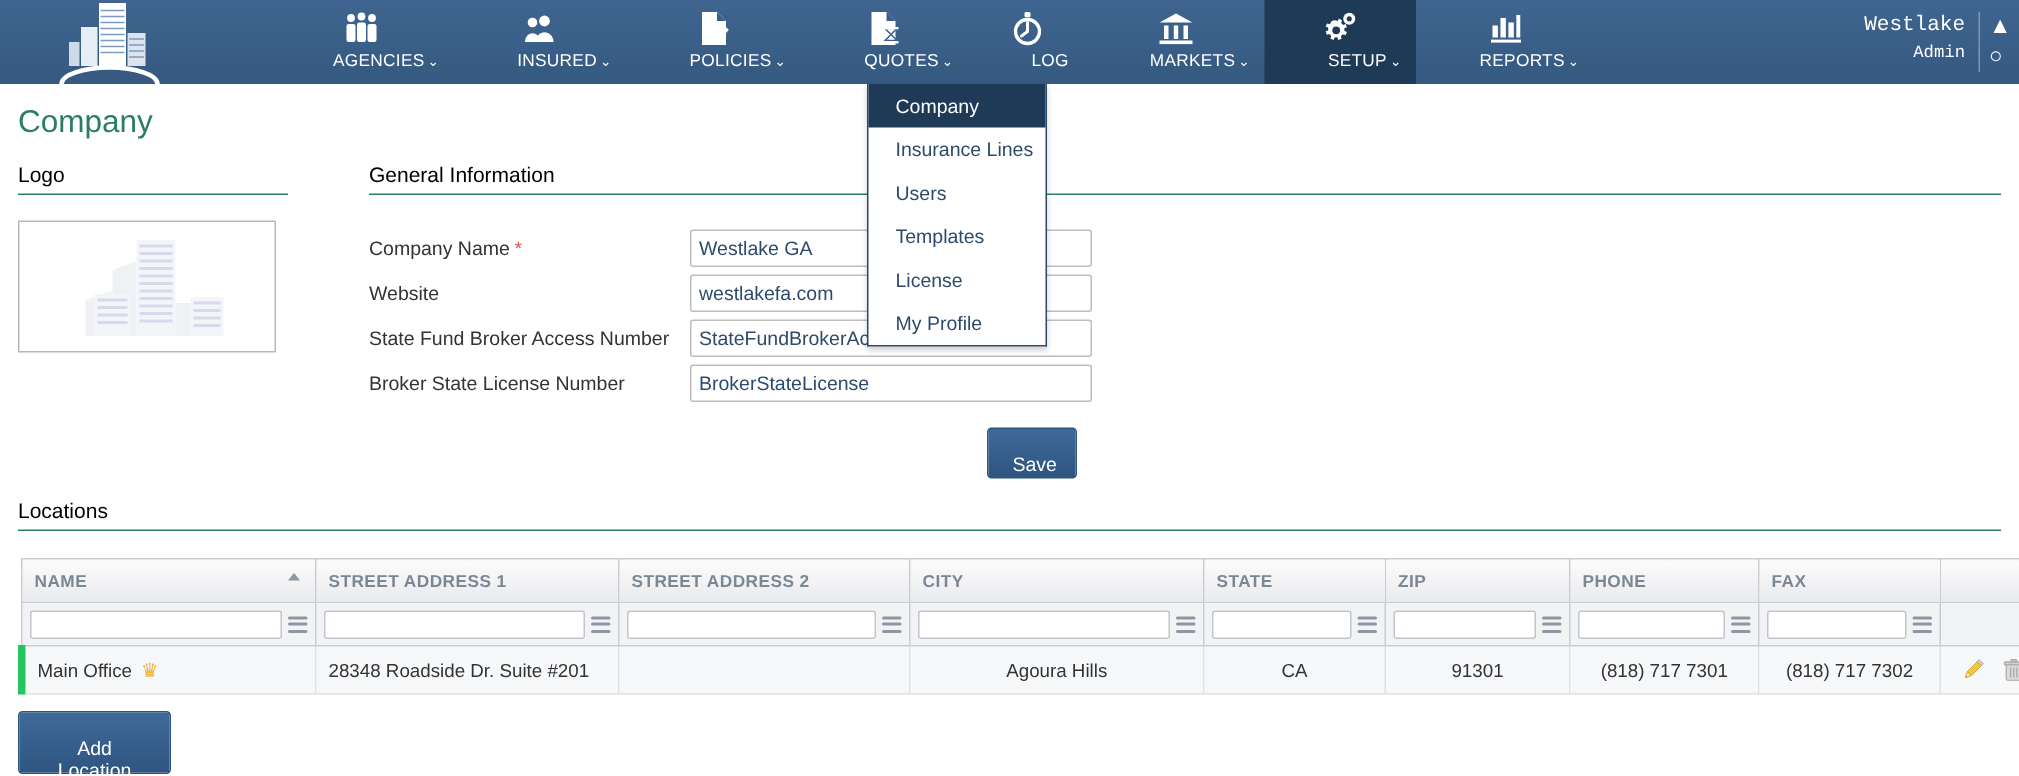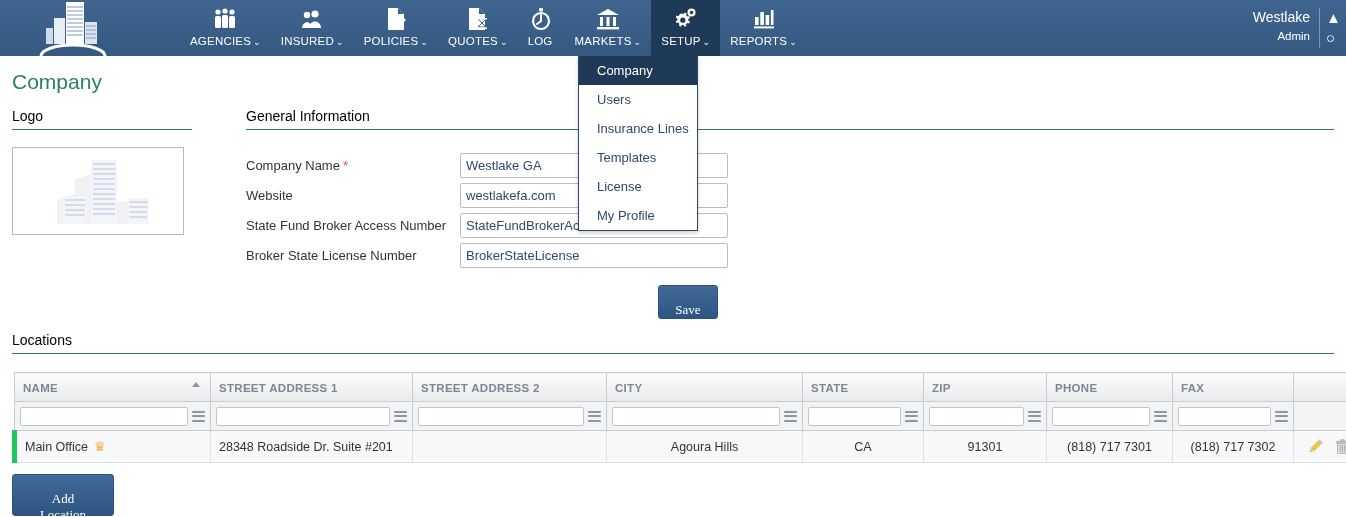--- a/index.html
+++ b/index.html
@@ -56,29 +56,31 @@
     display: flex;
     align-items: center;
     justify-content: center;
   }
   .nav-label {
     font-size: 11.5px;
     letter-spacing: 0.2px;
     white-space: nowrap;
     margin-top: 3px;
     color: #ffffff;
+    margin-left: 32px;
   }
   .caret { font-size: 9px; margin-left: 2px; }
 
   .user-box {
     position: absolute;
     right: 36px; top: 8px;
     text-align: right;
     color: #ffffff;
     line-height: 1.4;
+    font-family: Liberation Mono, monospace;
   }
   .user-name { font-size: 14px; }
   .user-role { font-size: 11.5px; }
   .topbar-divider {
     position: absolute;
     right: 26px; top: 8px;
     width: 1px; height: 40px;
     background: rgba(255,255,255,0.35);
   }
   .topbar-edge-icons {
@@ -163,21 +165,21 @@
     font-size: 13px;
     color: #2d4a6b;
     padding: 1px 5px;
     box-sizing: content-box;
     background: #ffffff;
     outline: none;
   }
 
   
   .btn {
-    font-family: Liberation Serif, serif;
+    font-family: Liberation Sans, sans-serif;
     font-size: 13px;
     color: #ffffff;
     border: 1px solid #2c5480;
     border-radius: 3px;
     background: linear-gradient(to bottom, #3f6a99 0%, #2f5580 100%);
     cursor: pointer;
     padding: 16px;
   }
   #save-btn {
     position: absolute;
@@ -440,22 +442,22 @@
   </div>
   <div class="topbar-divider"></div>
   <div class="topbar-edge-icons">
     <div>▲</div>
     <div>○</div>
   </div>
 </div>
 
 <div class="dropdown">
   <div class="dd-item active">Company</div>
+  <div class="dd-item">Insurance Lines</div>
   <div class="dd-item">Users</div>
-  <div class="dd-item">Insurance Lines</div>
   <div class="dd-item">Templates</div>
   <div class="dd-item">License</div>
   <div class="dd-item">My Profile</div>
 </div>
 
 <div class="page-title">Company</div>
 
 <div class="section-head" id="logo-head">Logo</div>
 <div class="section-head" id="geninfo-head">General Information</div>
 <div class="section-head" id="locations-head">Locations</div>

